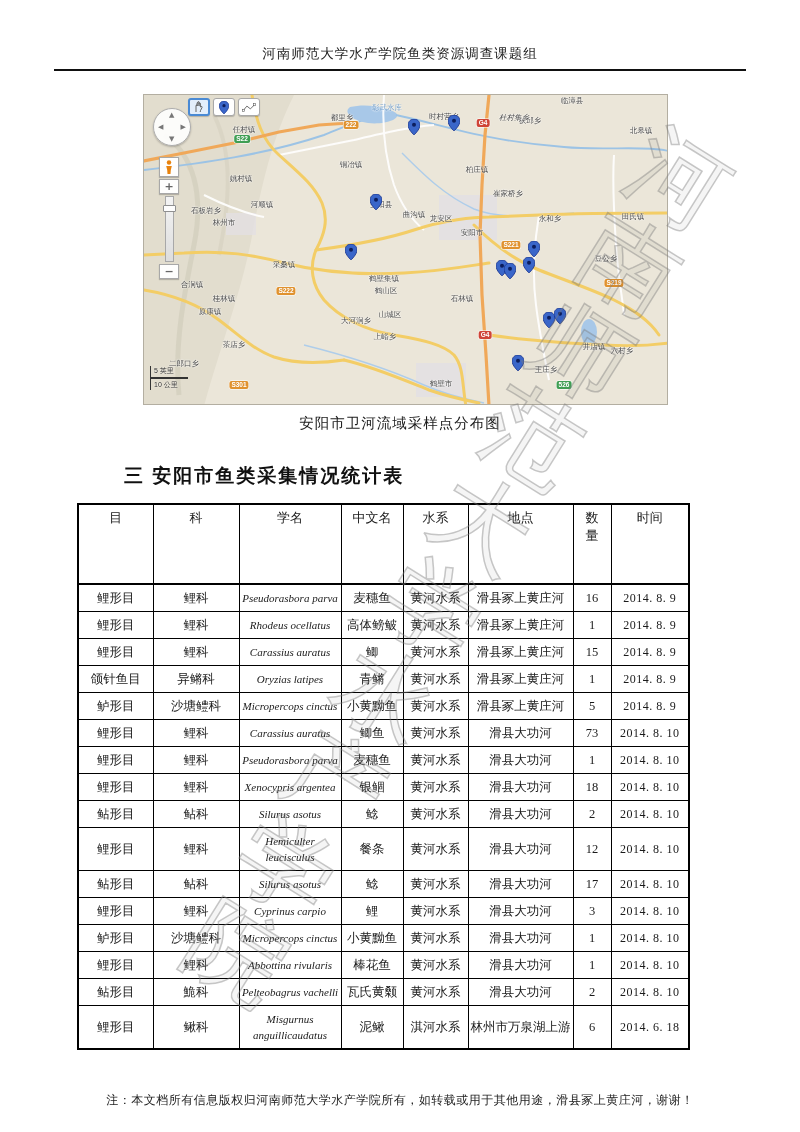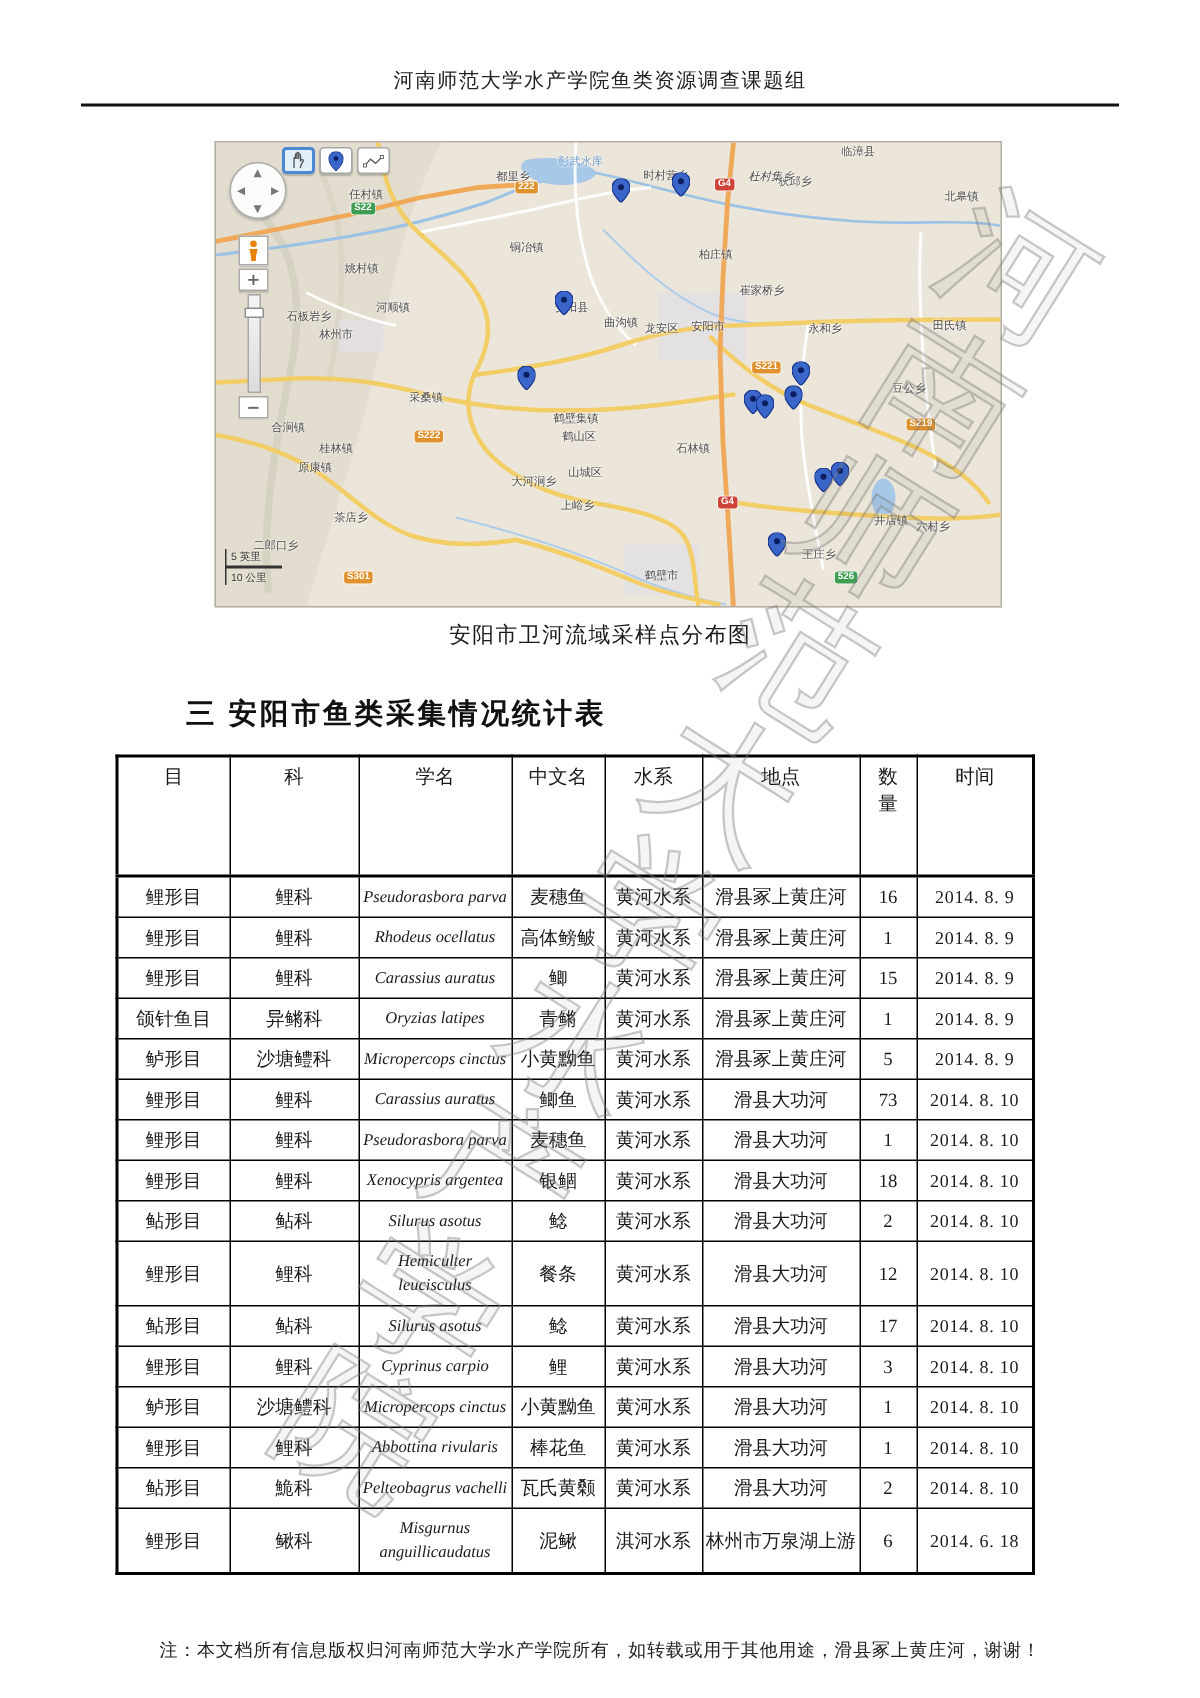--- a/index.html
+++ b/index.html
@@ -125,21 +125,21 @@
       <span class="mlabel" style="left: 207px; top: 70px;">铜冶镇</span>
       <span class="mlabel" style="left: 333px; top: 75px;">柏庄镇</span>
       <span class="mlabel" style="left: 364px; top: 99px;">崔家桥乡</span>
       <span class="mlabel" style="left: 62px; top: 92px; margin-top: 24px;">石板岩乡</span>
       <span class="mlabel" style="left: 97px; top: 84px;">姚村镇</span>
       <span class="mlabel" style="left: 118px; top: 110px;">河顺镇</span>
       <span class="mlabel" style="left: 80px; top: 128px;">林州市</span>
       <span class="mlabel" style="left: 237px; top: 110px;">安阳县</span>
       <span class="mlabel" style="left: 270px; top: 120px;">曲沟镇</span>
       <span class="mlabel" style="left: 297px; top: 124px; text-align: right;">龙安区</span>
-      <span class="mlabel" style="left: 328px; top: 123px;">安阳市</span>
+      <span class="mlabel" style="left: 328px; top: 138px;">安阳市</span>
       <span class="mlabel" style="left: 406px; top: 124px;">永和乡</span>
       <span class="mlabel" style="left: 489px; top: 122px;">田氏镇</span>
       <span class="mlabel" style="left: 462px; top: 164px;">豆公乡</span>
       <span class="mlabel" style="left: 140px; top: 170px;">采桑镇</span>
       <span class="mlabel" style="left: 48px; top: 190px;">合涧镇</span>
       <span class="mlabel" style="left: 80px; top: 204px;">桂林镇</span>
       <span class="mlabel" style="left: 66px; top: 217px;">原康镇</span>
       <span class="mlabel" style="left: 240px; top: 184px;">鹤壁集镇</span>
       <span class="mlabel" style="left: 242px; top: 196px;">鹤山区</span>
       <span class="mlabel" style="left: 246px; top: 220px;">山城区</span>

